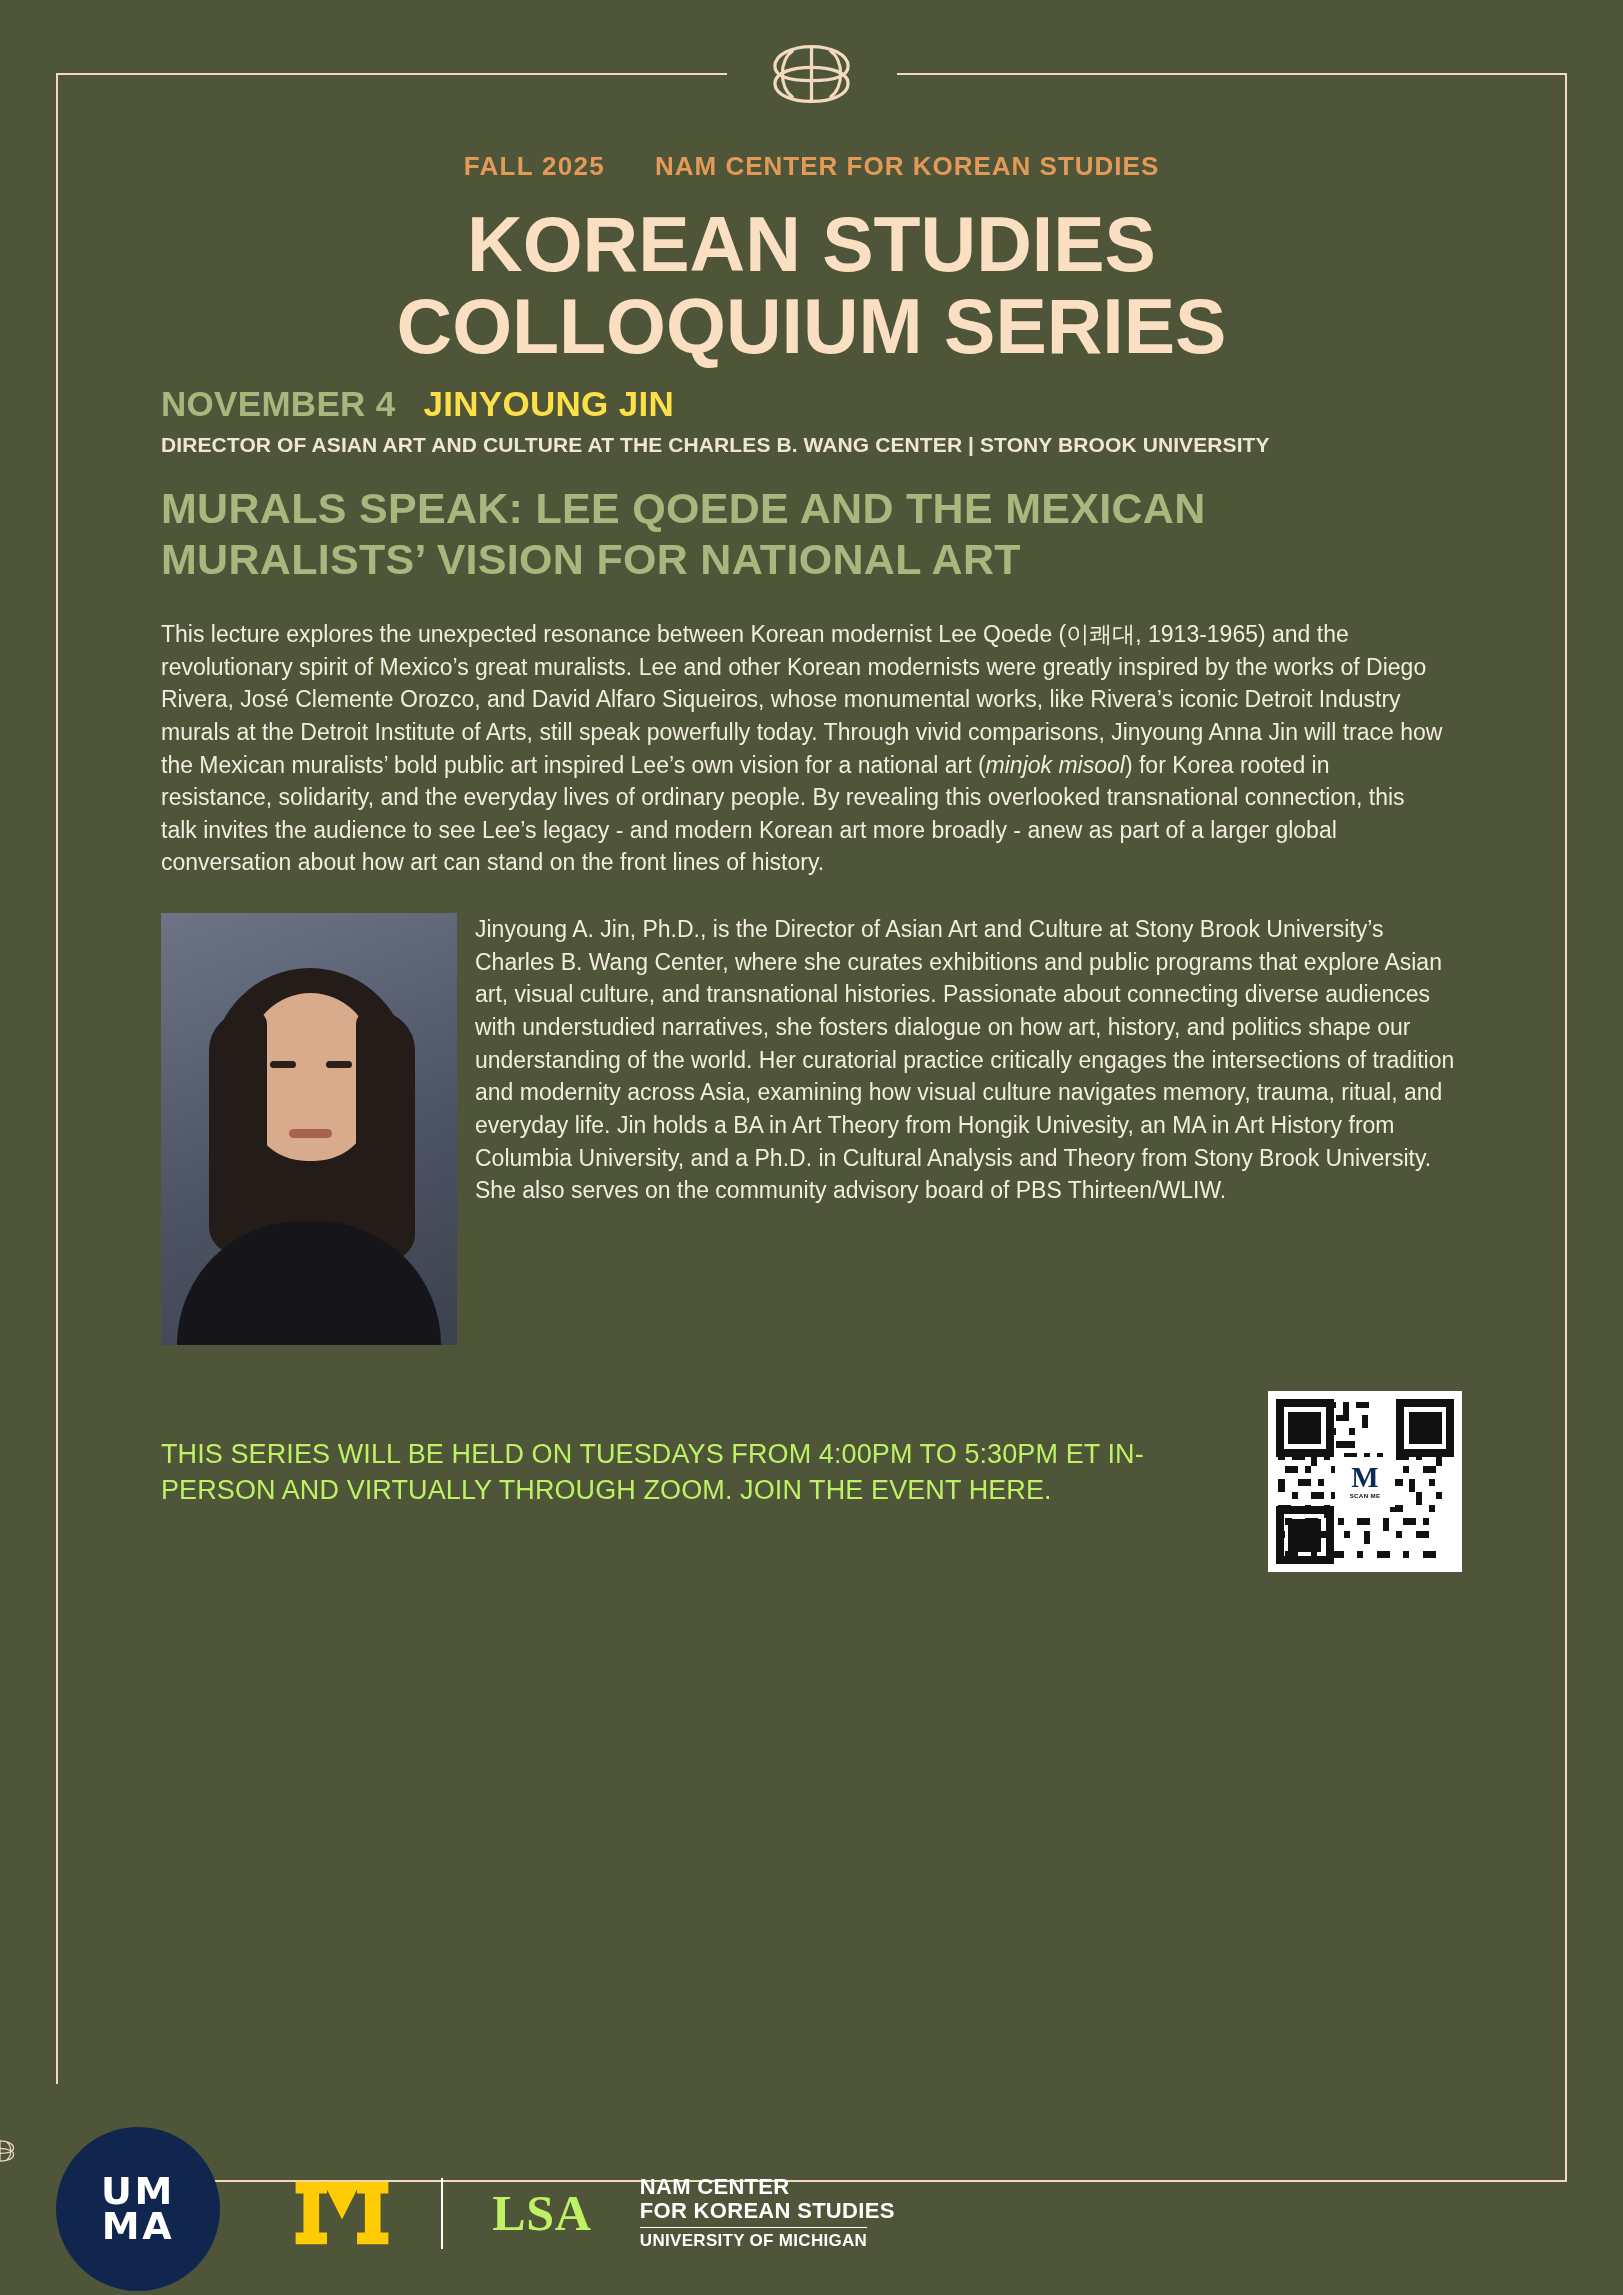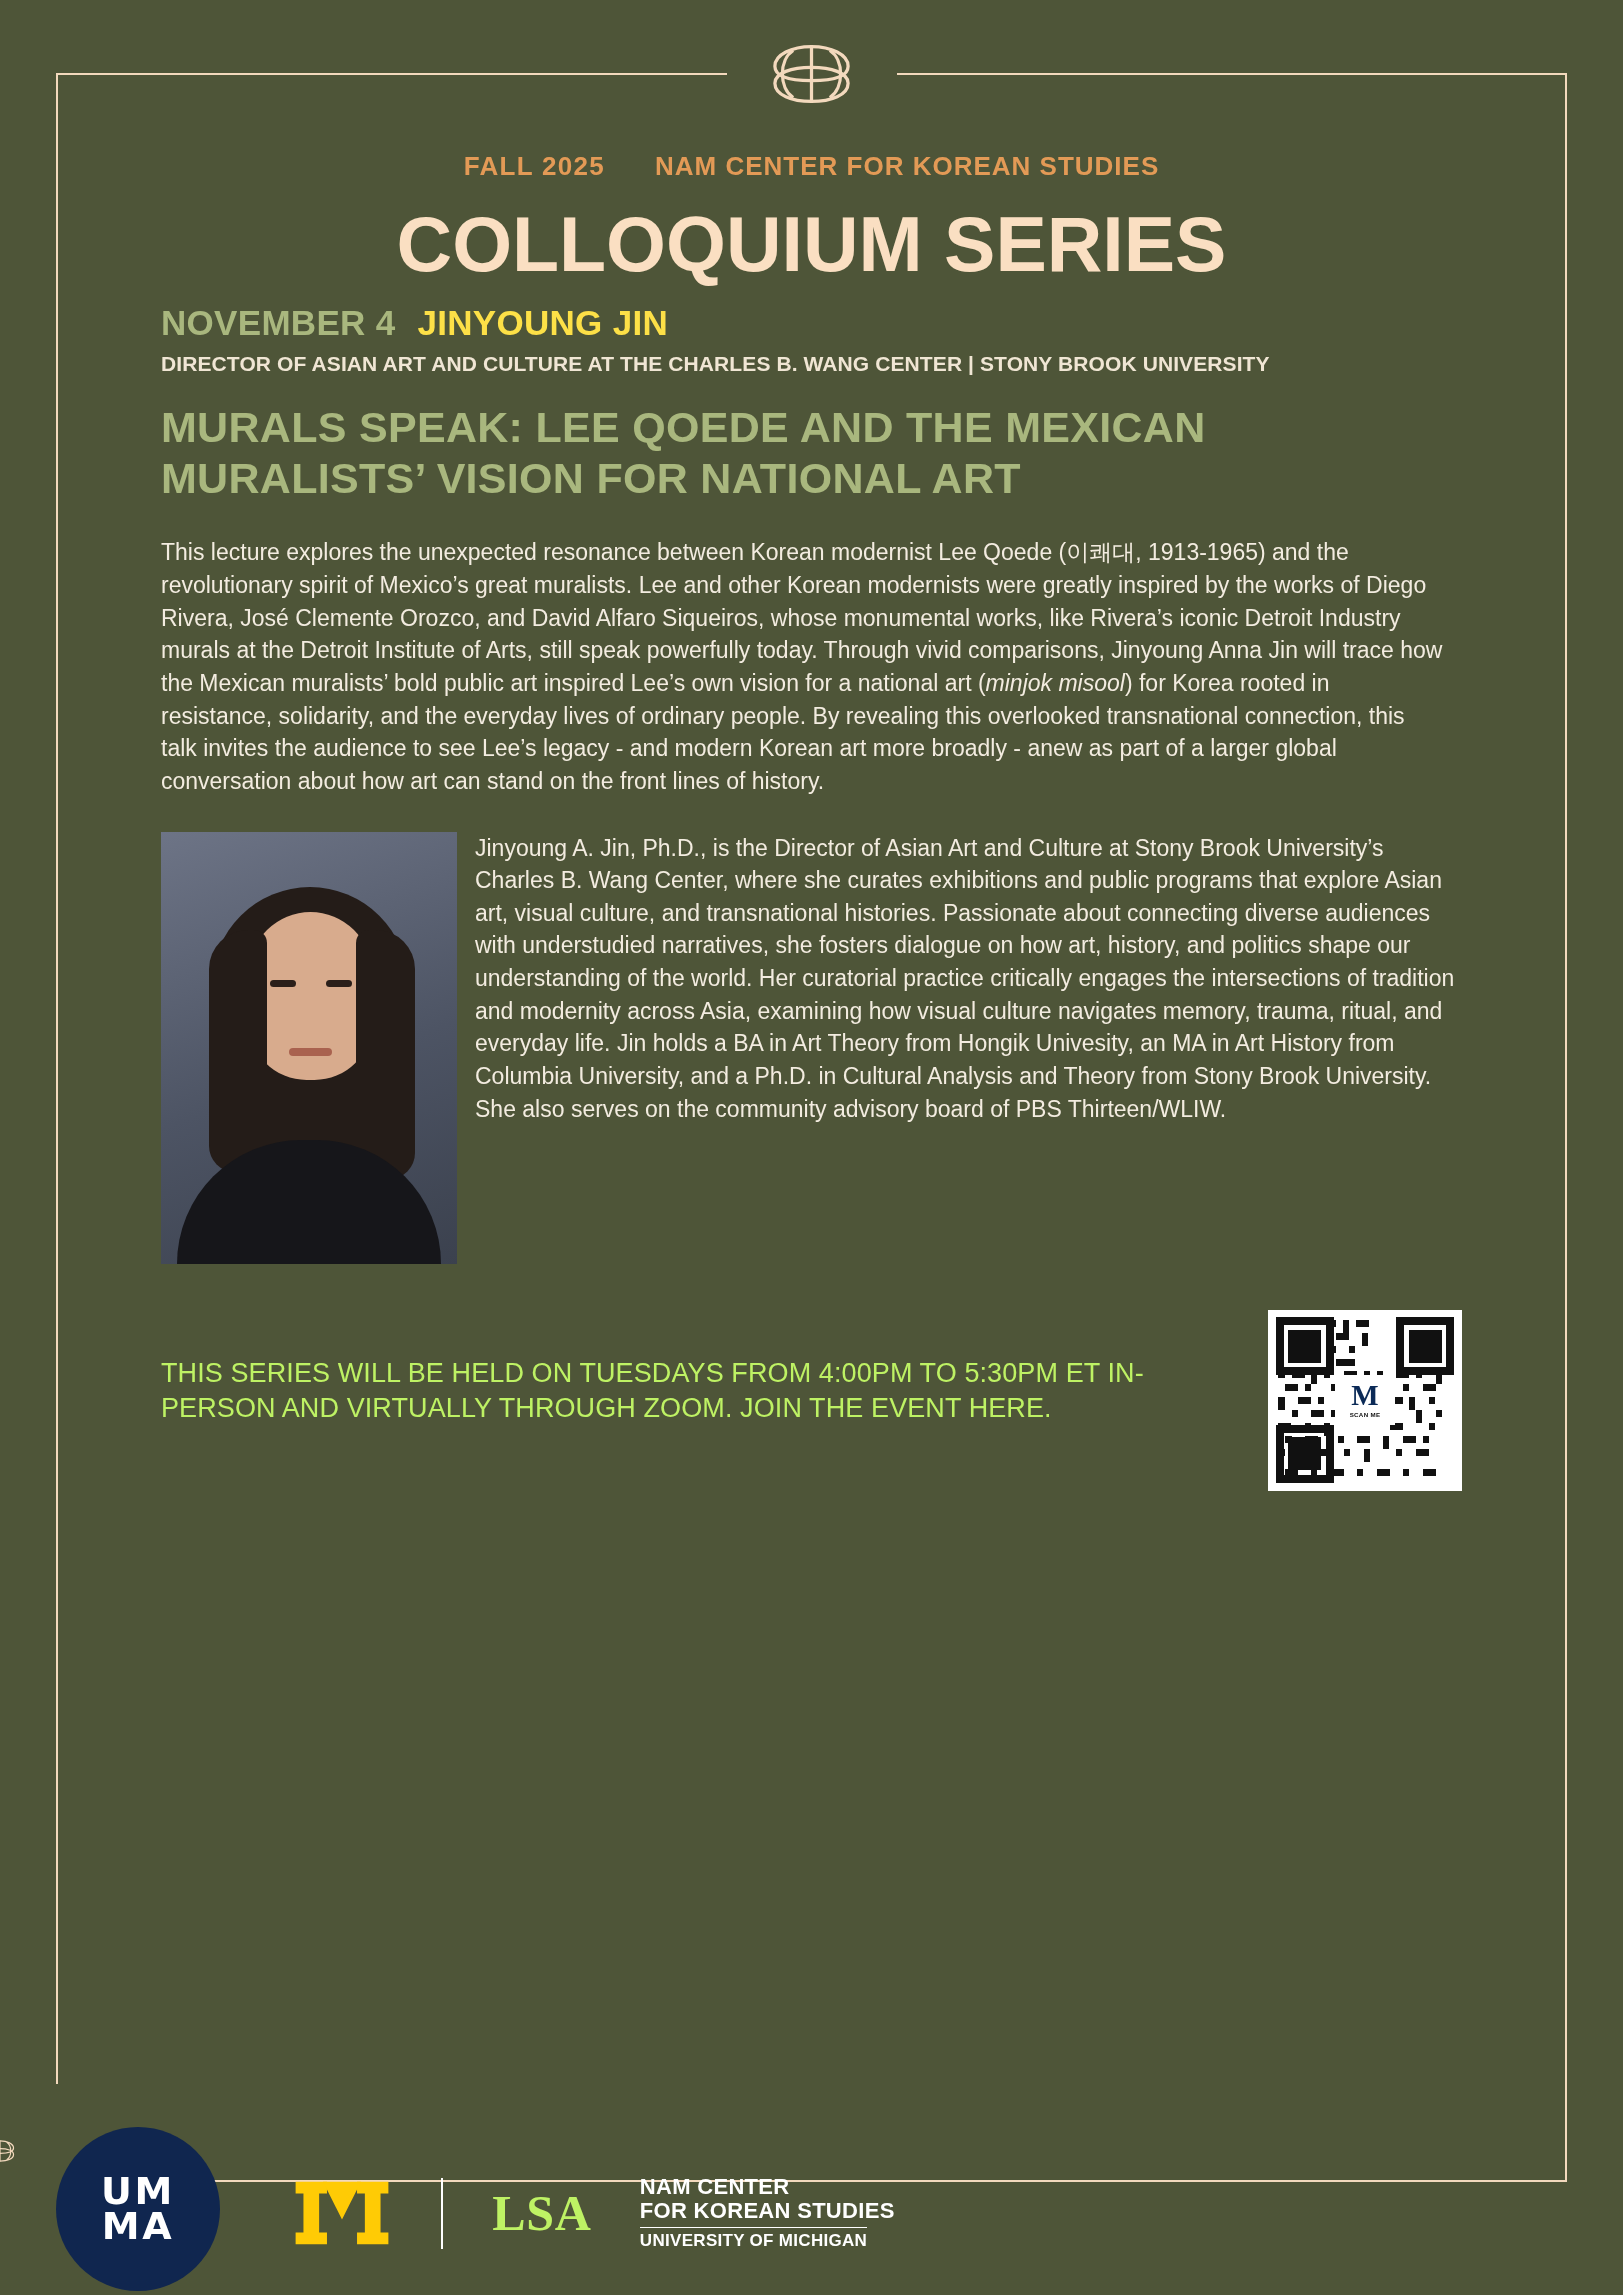--- a/index.html
+++ b/index.html
@@ -74,21 +74,21 @@
     font-size: 31px;
     font-weight: 700;
     letter-spacing: 0.3px;
     margin-bottom: 64px;
   }
 
   .speaker-line {
     margin-top: 6.5px;
     display: flex;
     align-items: baseline;
-    gap: 22px;
+    gap: 28px;
   }
   .speaker-date {
     color: #a9b77e;
     font-size: 35px;
     font-weight: 700;
     letter-spacing: 0.3px;
   }
   .speaker-name {
     color: #fde047;
     font-size: 35px;
@@ -393,20 +393,21 @@
     </svg>
   </div>
 
   <div class="content">
 
     <div class="eyebrow">
       <span class="season">FALL 2025</span><span>NAM CENTER FOR KOREAN STUDIES</span>
     </div>
 
     <div class="title">
+      <div>KOREAN STUDIES</div>
       <div>COLLOQUIUM SERIES</div>
     </div>
 
 
     <div class="speaker-line">
       <span class="speaker-date">NOVEMBER 4</span>
       <span class="speaker-name">JINYOUNG JIN</span>
     </div>
     <div class="speaker-affil">DIRECTOR OF ASIAN ART AND CULTURE AT THE CHARLES B. WANG CENTER | STONY BROOK UNIVERSITY</div>
 

